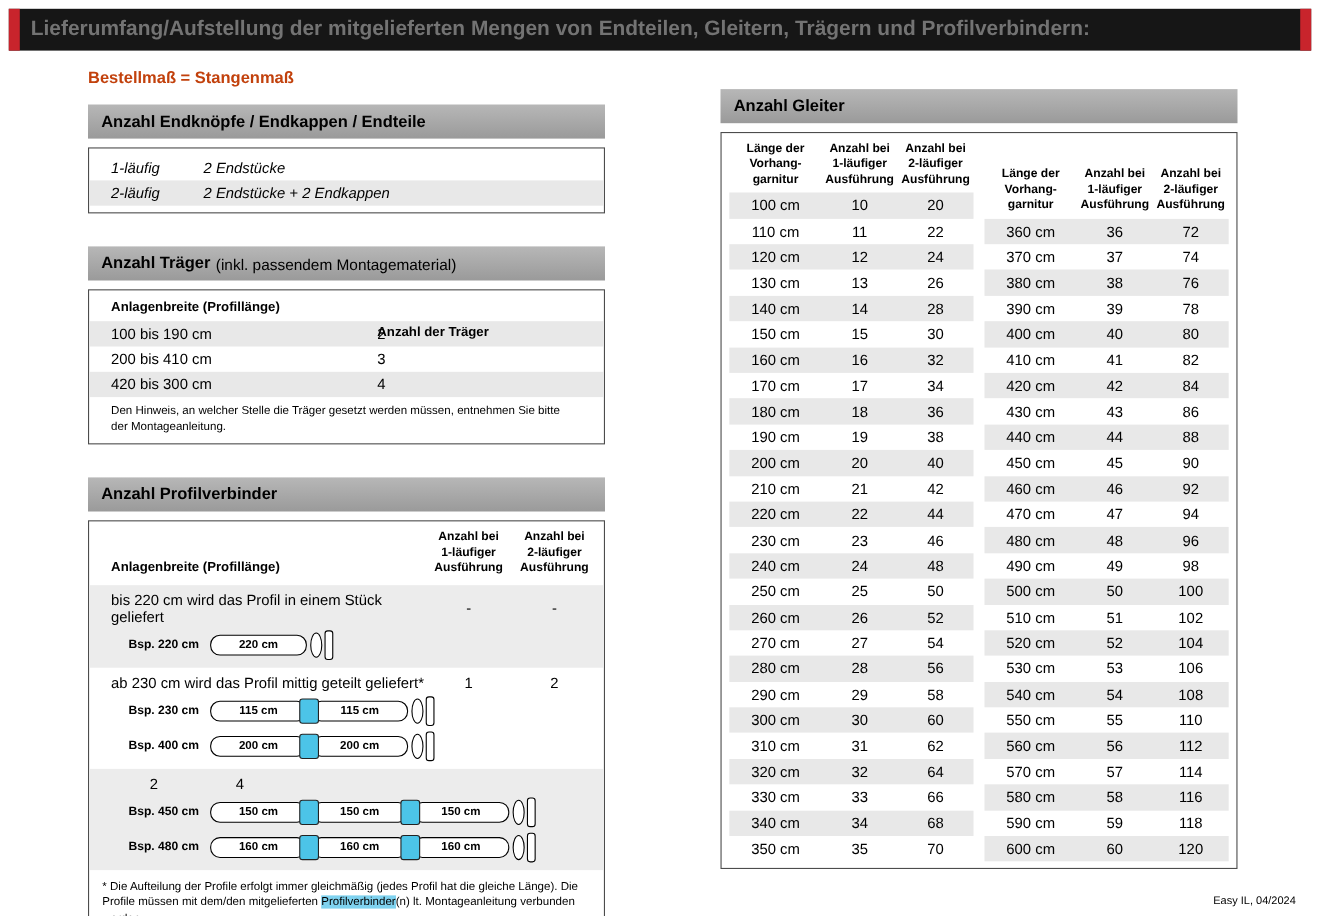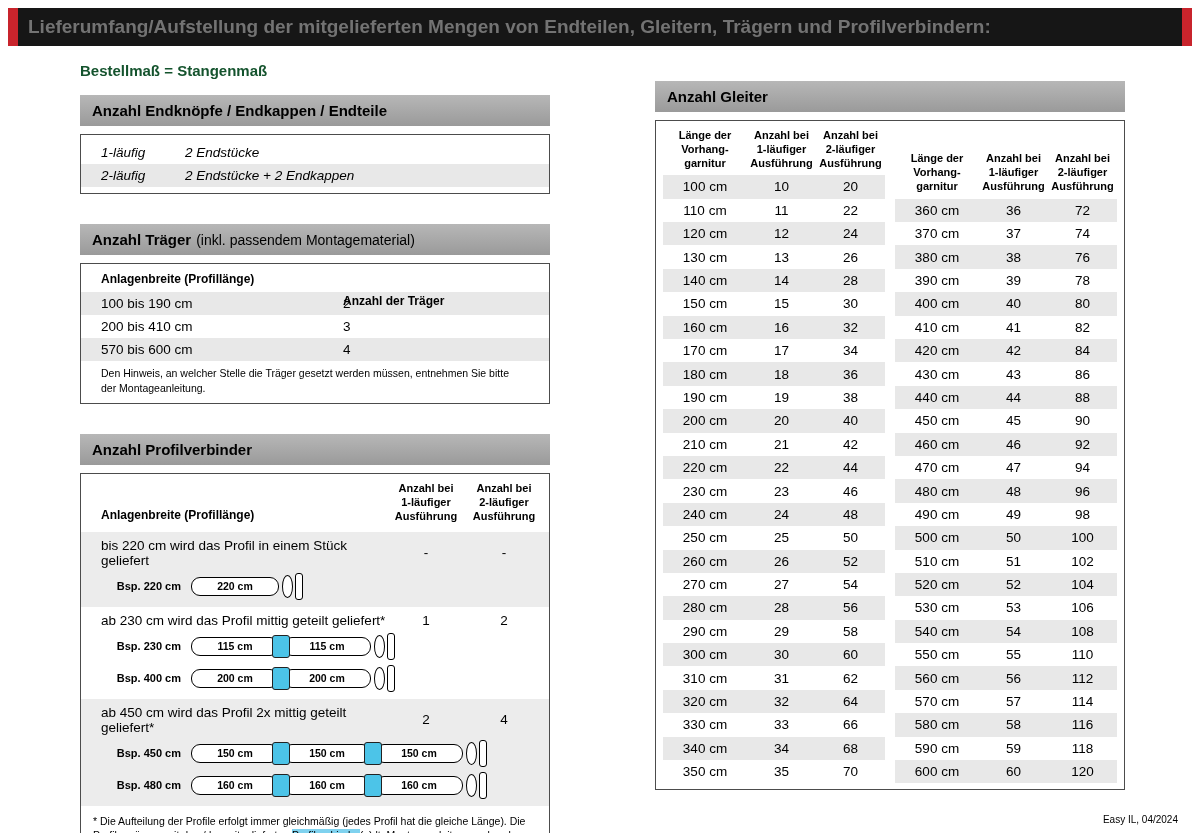--- a/index.html
+++ b/index.html
@@ -5,21 +5,21 @@
   html,body{margin:0;padding:0;}
   body{width:1200px;height:833px;position:relative;background:#fff;font-family:"Liberation Sans",sans-serif;color:#000;overflow:hidden;}
 
   .top-bar{position:absolute;left:8px;top:8px;width:1184px;height:38px;background:#161616;display:flex;align-items:center;}
   .red-cap{width:10px;align-self:stretch;background:#c8242c;flex:none;}
   .title{flex:1;color:#737373;font-weight:bold;font-size:19px;margin:0;padding-left:10px;white-space:nowrap;}
 
   .left-col{position:absolute;left:80px;top:62px;width:470px;}
   .right-col{position:absolute;left:655px;top:81px;width:470px;}
 
-  .red-note{color:#14532d;font-weight:bold;font-size:15px;height:18px;margin-bottom:15px;}
+  .red-note{color:#c2410c;font-weight:bold;font-size:15px;height:18px;margin-bottom:15px;}
 
   .section-bar{height:31px;background:linear-gradient(180deg,#b7b7b7,#9a9a9a);display:flex;align-items:center;padding-left:12px;font-size:15px;font-weight:bold;}
   .section-bar .rest{font-weight:normal;font-size:14px;margin-left:5px;}
   .mt30{margin-top:30px;}
 
   .box{border:1px solid #4c4c4c;background:#fff;margin-top:8px;}
   .shade{background:#e8e8e8;}
 
   
   .endteile-box{padding:6px 0;}
@@ -109,21 +109,21 @@
       <div>
           <div class="t-row shade">
             <span class="range">100 bis 190 cm</span>
             <span class="cnt">2</span>
           </div>
           <div class="t-row">
             <span class="range">200 bis 410 cm</span>
             <span class="cnt">3</span>
           </div>
           <div class="t-row shade">
-            <span class="range">570 bis 600 cm</span>
+            <span class="range">420 bis 300 cm</span>
             <span class="cnt">4</span>
           </div>
         </div>
       <div class="t-note">Den Hinweis, an welcher Stelle die Träger gesetzt werden müssen, entnehmen Sie bitte der Montageanleitung.</div>
     </div>
 
     <div class="section-bar mt30">
       <span>Anzahl Profilverbinder</span>
     </div>
     <div class="box">
@@ -174,21 +174,20 @@
                 <span class="seg">200 cm</span>
                 <span class="connector"></span>
                 <span class="seg">200 cm</span>
                 <span class="cap-arc"></span>
                 <span class="cap-bar"></span>
               </div>
             </div>
           </div>
           <div class="pv-section shade">
             <div class="pv-row">
-              <div class="pv-text">ab 450 cm wird das Profil 2x mittig geteilt geliefert*</div>
               <div class="pv-val">2</div>
               <div class="pv-val">4</div>
             </div>
             <div class="rod-row">
               <span class="bsp-label">Bsp. 450 cm</span>
               <div class="rod">
                 <span class="seg">150 cm</span>
                 <span class="connector"></span>
                 <span class="seg">150 cm</span>
                 <span class="connector"></span>

